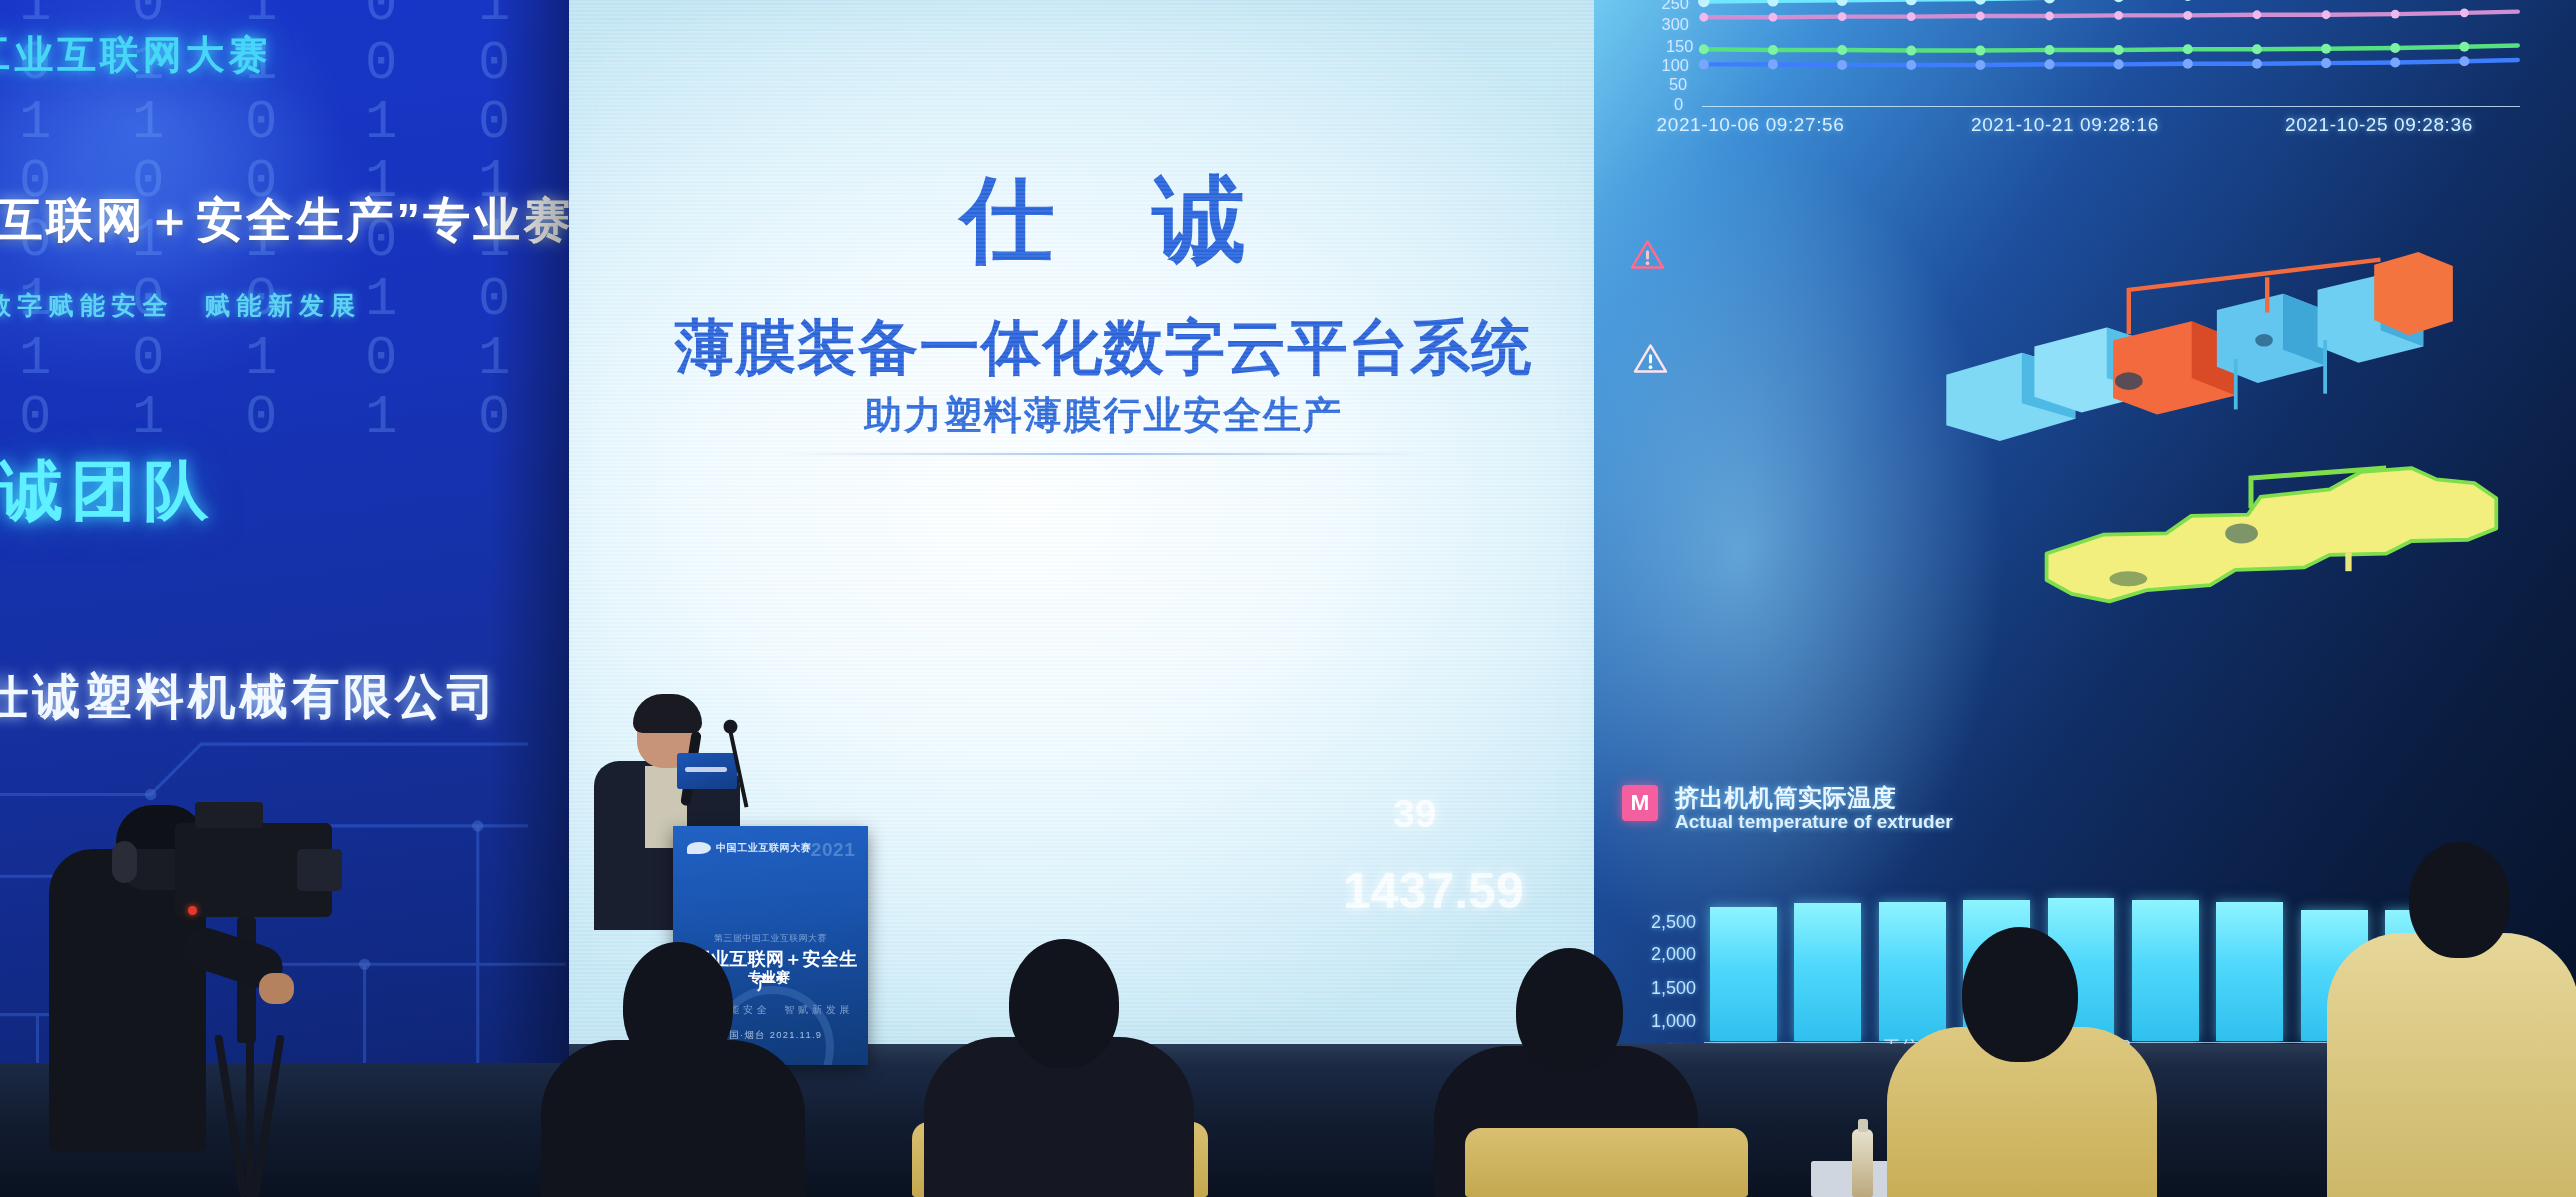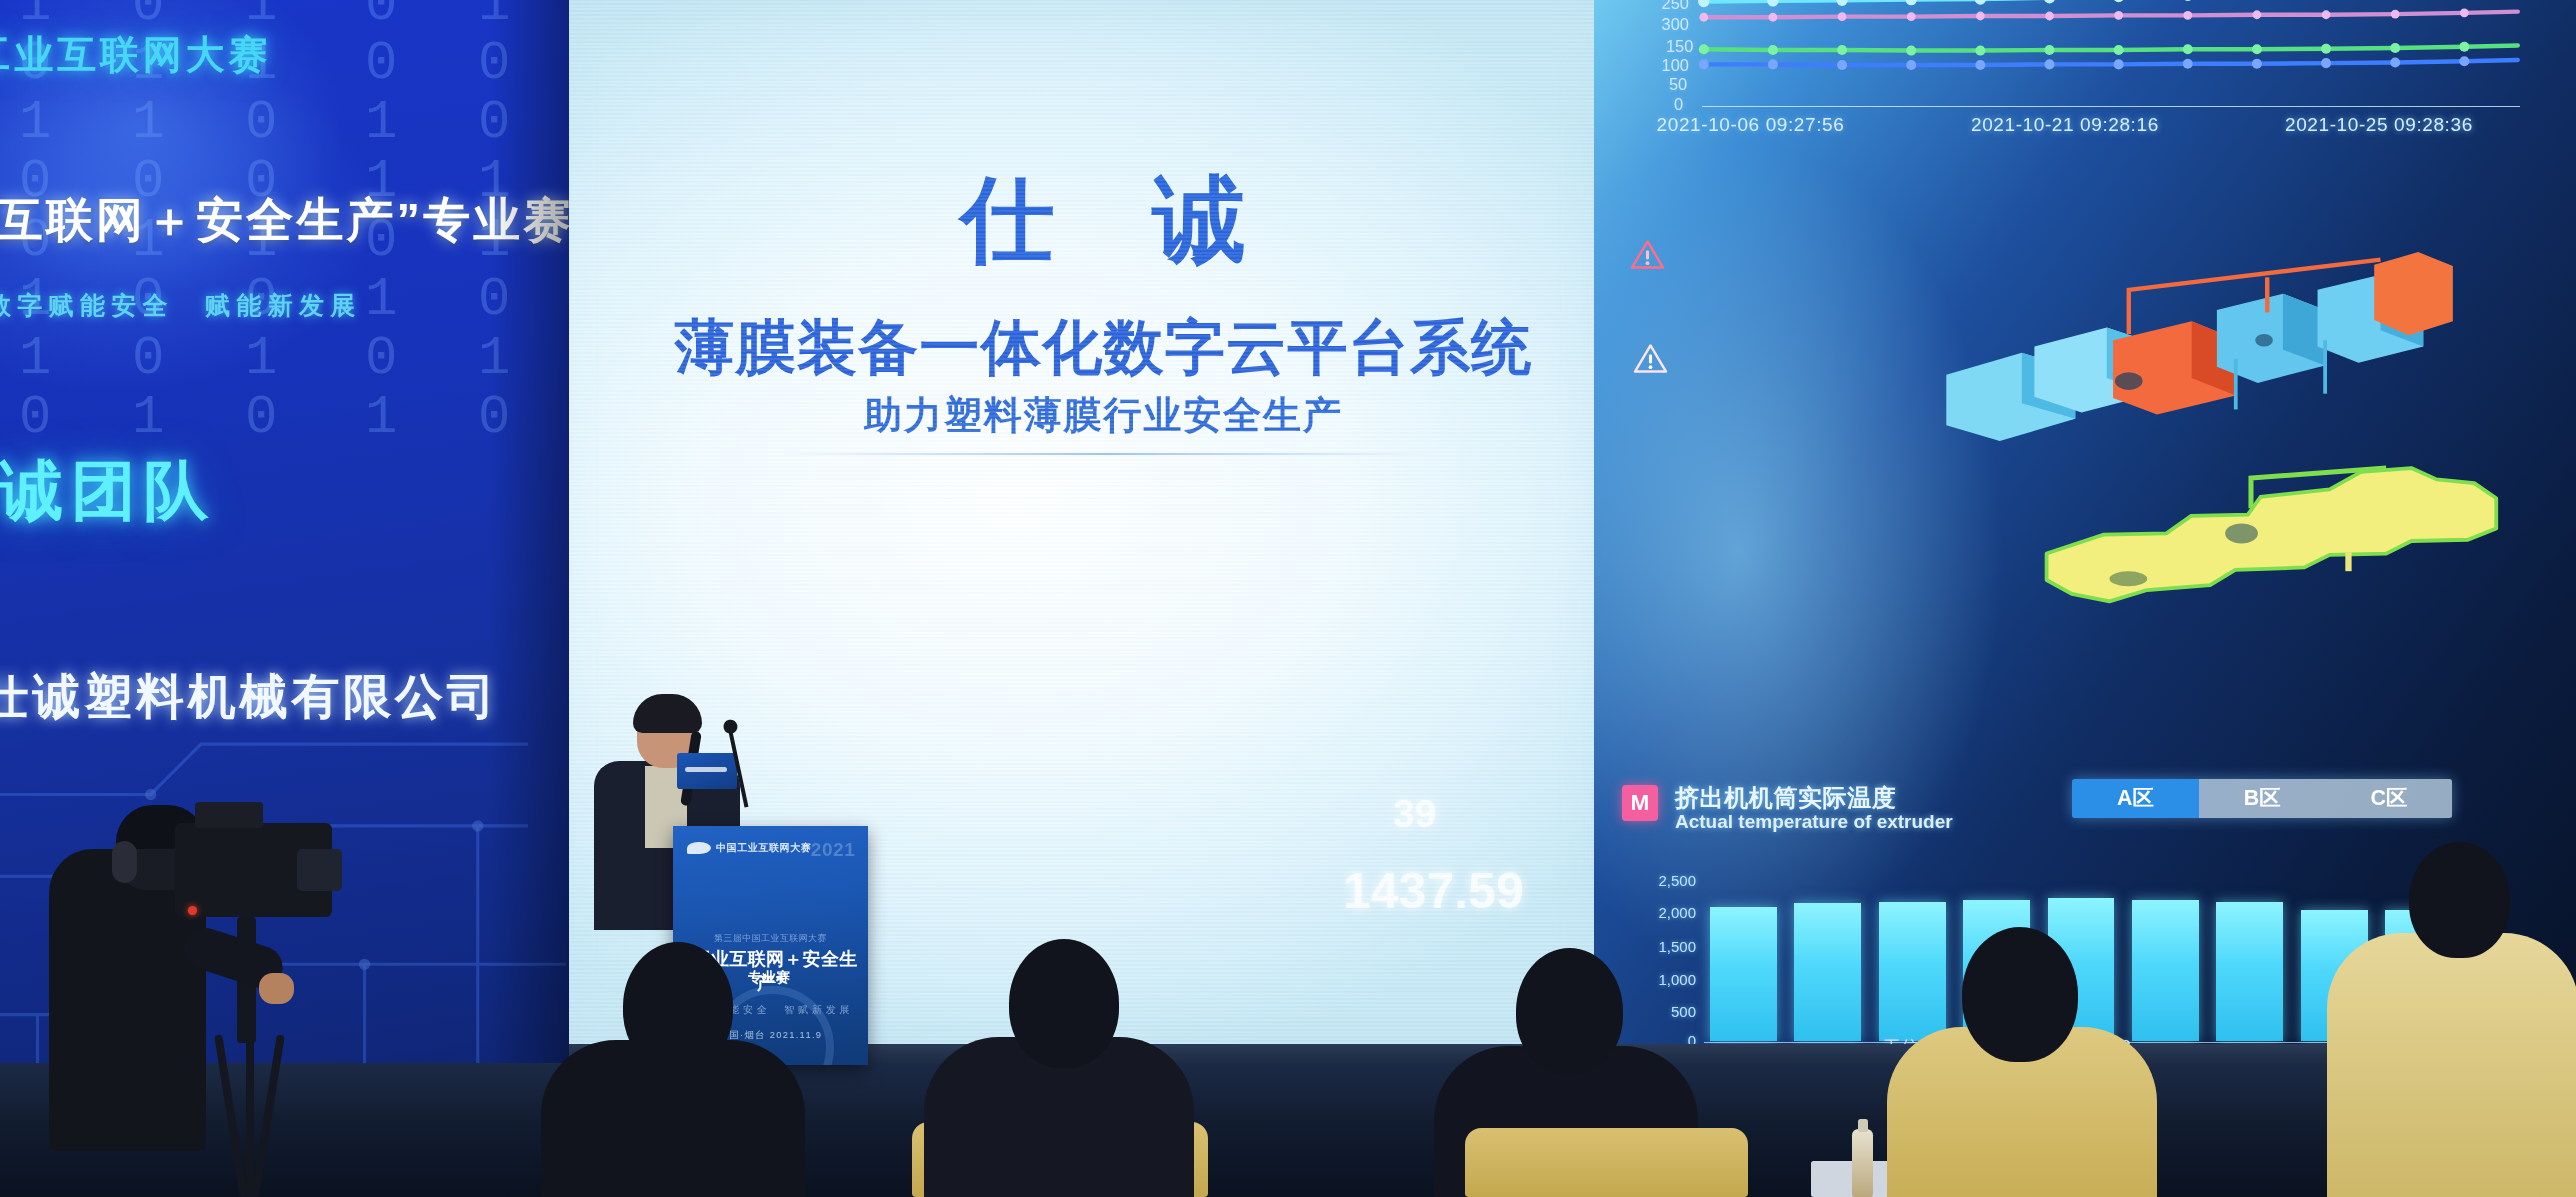--- a/index.html
+++ b/index.html
@@ -76,22 +76,22 @@
     box-shadow:0 0 11.3px rgba(244,95,160,.7);}
   .ex-t-cn{position:absolute;left:81px;top:24px;font-size:24px;font-weight:700;color:#eaf6ff;
     letter-spacing:0.6px;text-shadow:0 0 7.5px rgba(130,210,255,.9);}
   .ex-t-en{position:absolute;left:81px;top:53px;font-size:19px;font-weight:600;color:#dceeff;
     text-shadow:0 0 6.3px rgba(130,210,255,.8);}
   .ex-tabs{position:absolute;left:478px;top:21px;height:39px;display:flex;border-radius:2.5px;overflow:hidden;
     box-shadow:0 0 14px rgba(120,200,255,.45);}
   .ex-tab{min-width:94px;padding:0 16.4px;line-height:39px;text-align:center;font-size:21.4px;font-weight:700;
     color:#ffffff;background:rgba(205,228,245,.72);}
   .ex-tab.on{background:#2b8fe8;}
-  .ex-ytick{position:absolute;left:33px;color:#bfe4ff;font-size:15px;text-align:right;width:69px;
-    text-shadow:0 0 5px rgba(110,190,255,.85);}
+  .ex-ytick{position:absolute;left:33px;color:#bfe4ff;font-size:18px;text-align:right;width:69px;
+    text-shadow:0 0 5px rgba(110,190,255,.85);margin-top:40px;}
   .ex-plot{position:absolute;left:116px;top:119px;width:742px;height:164px;display:flex;align-items:flex-end;gap:17.6px;}
   .ex-bar{flex:1;background:linear-gradient(180deg,#8ef4ff 0%,#4fd8fb 45%,#2fc0ef 100%);
     box-shadow:0 0 11.3px rgba(110,230,255,.55);}
   .ex-axis{position:absolute;left:110px;top:284px;width:755px;height:1.3px;background:rgba(200,235,255,.7);}
   .ex-xtick{position:absolute;top:288px;color:#cfe9ff;font-size:16.4px;text-shadow:0 0 5px rgba(110,190,255,.85);}
   .icp{position:absolute;left:289px;top:1035px;font-size:17.6px;color:#cfe2f5;letter-spacing:0.6px;
     text-shadow:0 0 5px rgba(120,190,255,.6);}
 
   
   .floor{position:absolute;left:0;top:1063px;width:2576px;height:135px;
@@ -371,25 +371,20 @@
           <ellipse cx="330" cy="118" rx="26" ry="16" fill="#1e4a56" opacity=".55"></ellipse>
           <ellipse cx="150" cy="190" rx="30" ry="12" fill="#2a5a44" opacity=".5"></ellipse>
           <rect x="495" y="148" width="10" height="30" fill="#e9e77a"></rect>
       </svg>
 
       <div class="ex">
         <div class="ex-badge">M</div>
         <div class="ex-t-cn">挤出机机筒实际温度</div>
         <div class="ex-t-en">Actual temperature of extruder</div>
 
-        <div class="ex-tabs">
-          <div class="ex-tab on">A区</div>
-          <div class="ex-tab">B区</div>
-          <div class="ex-tab">C区</div>
-        </div>
 
         <div class="ex-ytick" style="top:114px;">2,500</div>
         <div class="ex-ytick" style="top:146px;">2,000</div>
         <div class="ex-ytick" style="top:180px;">1,500</div>
         <div class="ex-ytick" style="top:213px;">1,000</div>
         <div class="ex-ytick" style="top:245px;">500</div>
         <div class="ex-ytick" style="top:274px;">0</div>
 
         <div class="ex-plot">
           <div class="ex-bar" style="height:82%"></div>

